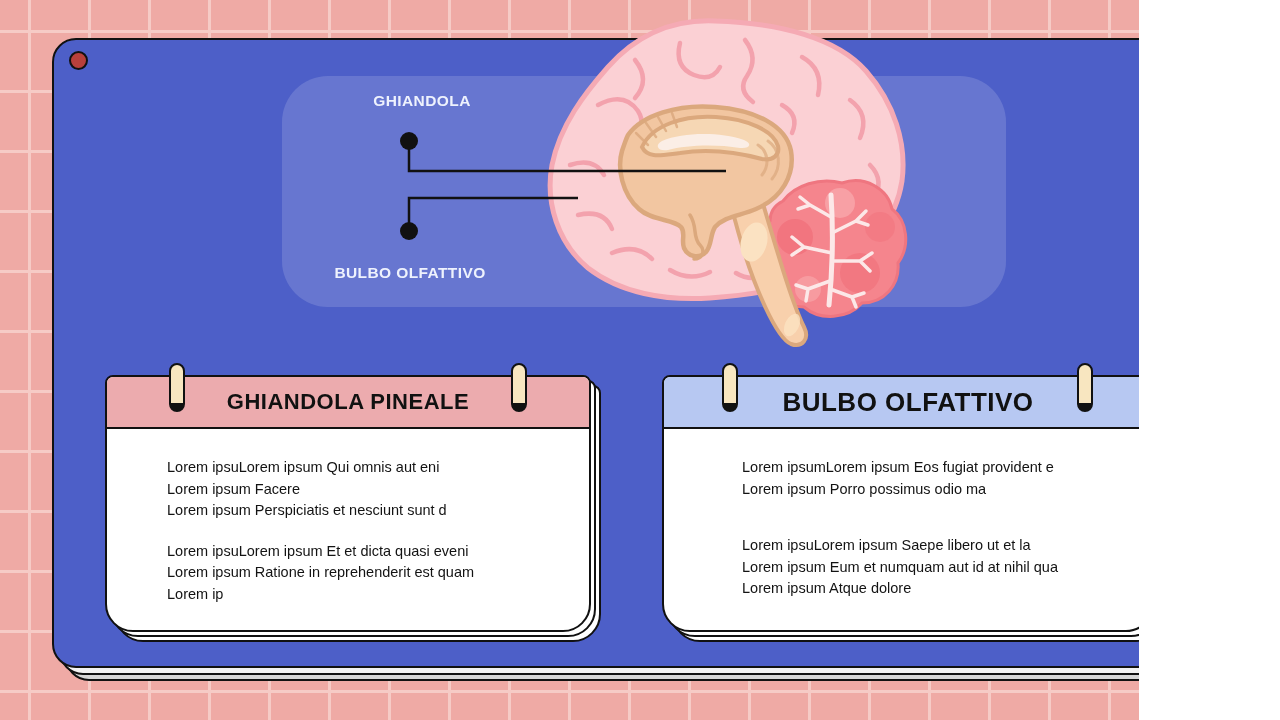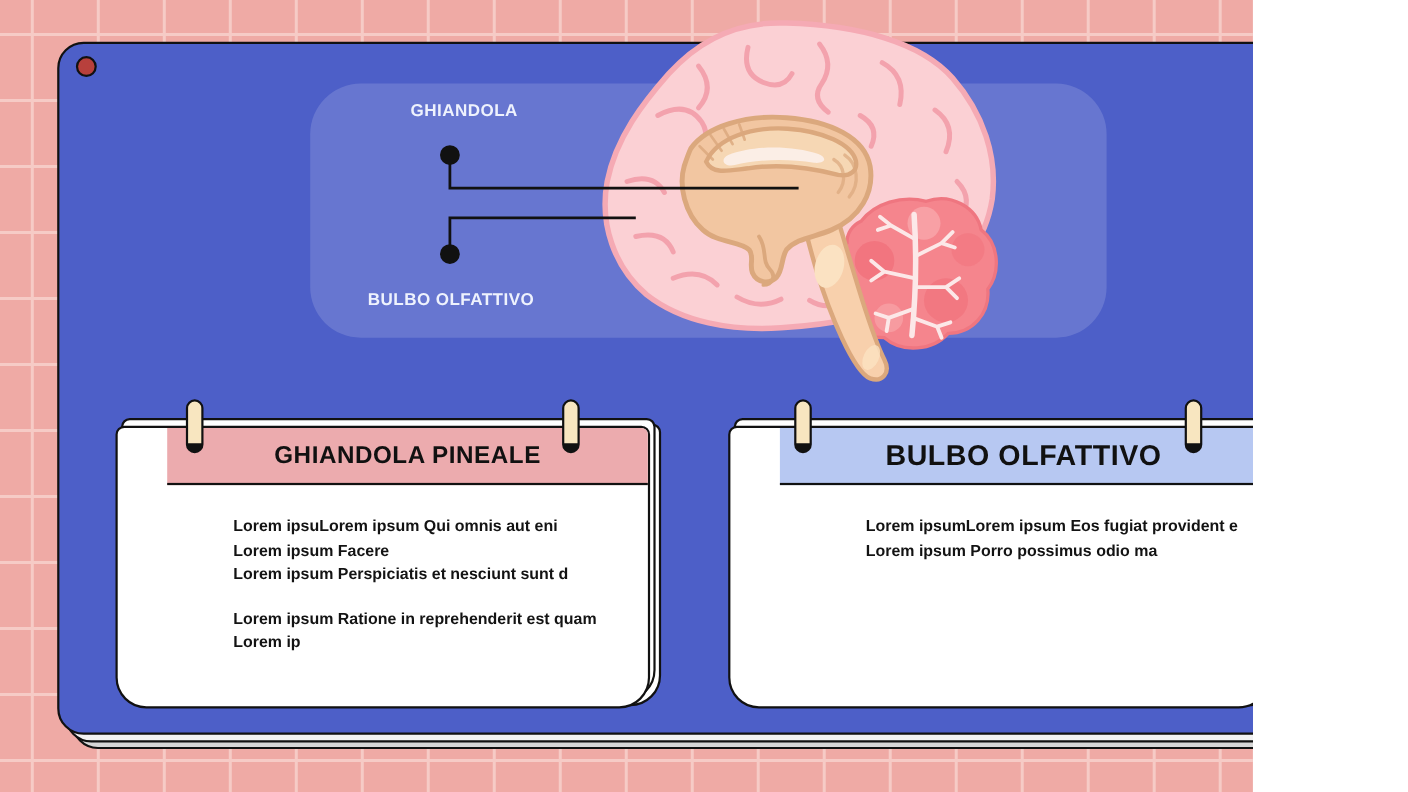--- a/index.html
+++ b/index.html
@@ -55,36 +55,35 @@
   .card-wrap { position:absolute; z-index:2; }
   .card-left  { left:51px;  top:335px; width:486px; height:257px; }
   .card-right { left:608px; top:335px; width:492px; height:257px; }
   .card-layer {
     position:absolute; left:0; top:0; width:100%; height:100%;
     background:#fff; border:2px solid #111; border-radius:8px 8px 28px 28px;
   }
   .card-layer.l2 { transform:translate(10px,10px); }
   .card-layer.l1 { transform:translate(5px,5px); }
   .card {
-    position:absolute; left:0; top:12px; width:100%; height:100%;
+    position:absolute; left:0; top:0; width:100%; height:100%;
     background:#fff; border:2.5px solid #111; border-radius:8px 8px 28px 28px;
     overflow:hidden;
-    padding-left:45px;
   }
   .card-header {
     height:52px; border-bottom:2.5px solid #111;
     display:flex; align-items:center; justify-content:center;
   }
   .card-header.pink { background:#ecabae; }
   .card-header.blue { background:#b7c8f2; }
   .card-title { font-weight:bold; color:#111; letter-spacing:0.5px; }
   .card-left  .card-title { font-size:22px; }
   .card-right .card-title { font-size:26px; }
 
-  .card-body { padding-top:28px; color:#131313; font-weight:bold; font-size:14.5px; line-height:21.5px; }
+  .card-body { padding-top:28px; color:#131313; font-weight:normal; font-size:14.5px; line-height:21.5px; }
   .card-left  .card-body { padding-left:60px; padding-right:20px; }
   .card-right .card-body { padding-left:78px; padding-right:20px; }
   .card-left  .para2 { margin-top:19px; }
   .card-right .para2 { margin-top:35px; }
 
   .pin {
     position:absolute; top:-12px; width:16px; height:49px;
     background:#f8e6c0; border:2.5px solid #111; border-bottom-width:9px;
     border-radius:9px; z-index:5;
   }
@@ -125,40 +124,46 @@
           <div class="card-header pink">
             <span class="card-title">GHIANDOLA PINEALE</span>
           </div>
           <div class="card-body">
             <div class="para1">
               <div>Lorem ipsuLorem ipsum Qui omnis aut eni</div>
               <div>Lorem ipsum Facere</div>
               <div>Lorem ipsum Perspiciatis et nesciunt sunt d</div>
             </div>
             <div class="para2">
+              <div>Lorem ipsuLorem ipsum Et et dicta quasi eveni</div>
               <div>Lorem ipsum Ratione in reprehenderit est quam</div>
               <div>Lorem ip</div>
             </div>
           </div>
         </div>
         <div class="pin p1"></div>
         <div class="pin p2"></div>
       </div>
 
       <div class="card-wrap card-right">
         <div class="card-layer l2"></div>
         <div class="card-layer l1"></div>
         <div class="card">
           <div class="card-header blue">
             <span class="card-title">BULBO OLFATTIVO</span>
           </div>
           <div class="card-body">
             <div class="para1">
               <div>Lorem ipsumLorem ipsum Eos fugiat provident e</div>
               <div>Lorem ipsum Porro possimus odio ma</div>
+            </div>
+            <div class="para2">
+              <div>Lorem ipsuLorem ipsum Saepe libero ut et la</div>
+              <div>Lorem ipsum Eum et numquam aut id at nihil qua</div>
+              <div>Lorem ipsum Atque dolore</div>
             </div>
           </div>
         </div>
         <div class="pin p1"></div>
         <div class="pin p2"></div>
       </div>
 
     </div>
   </div>
 

